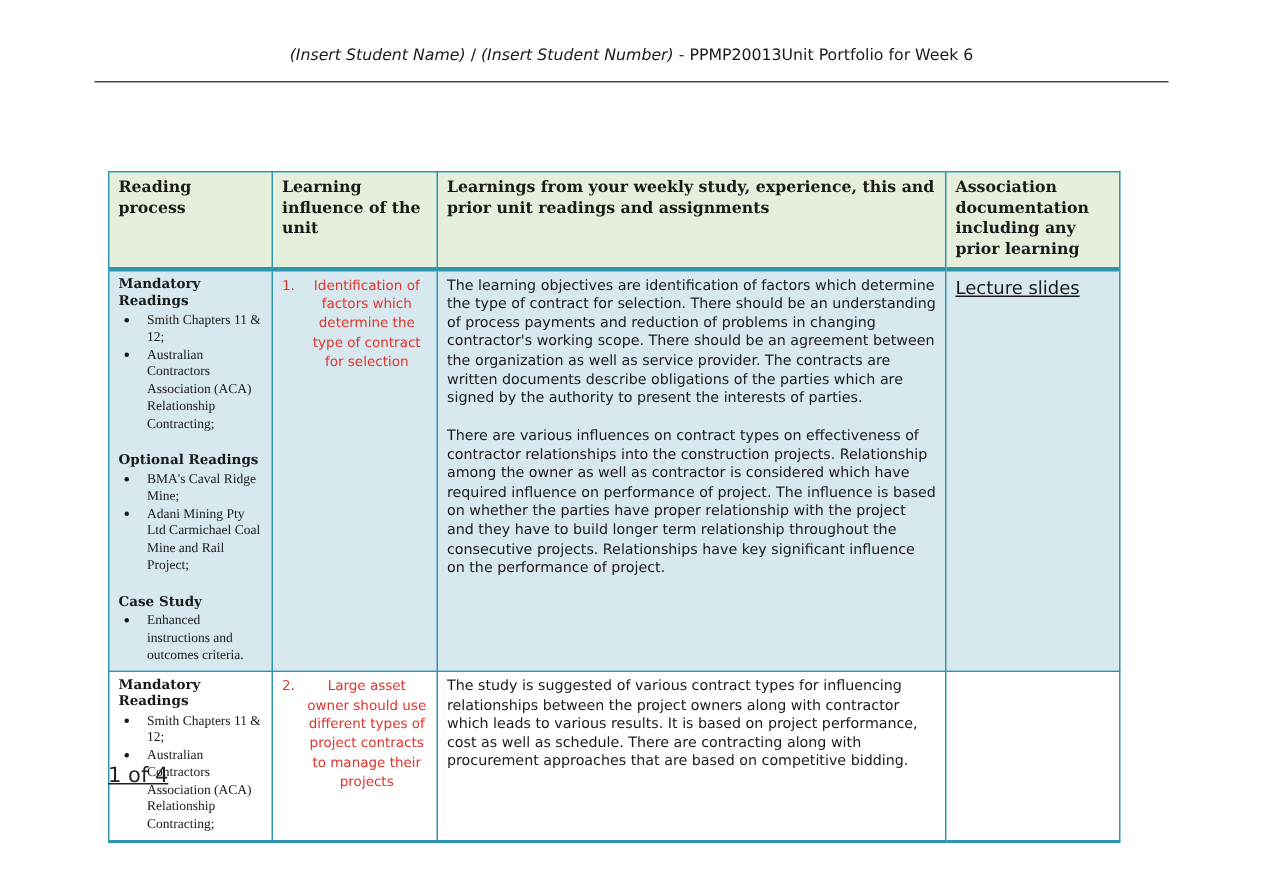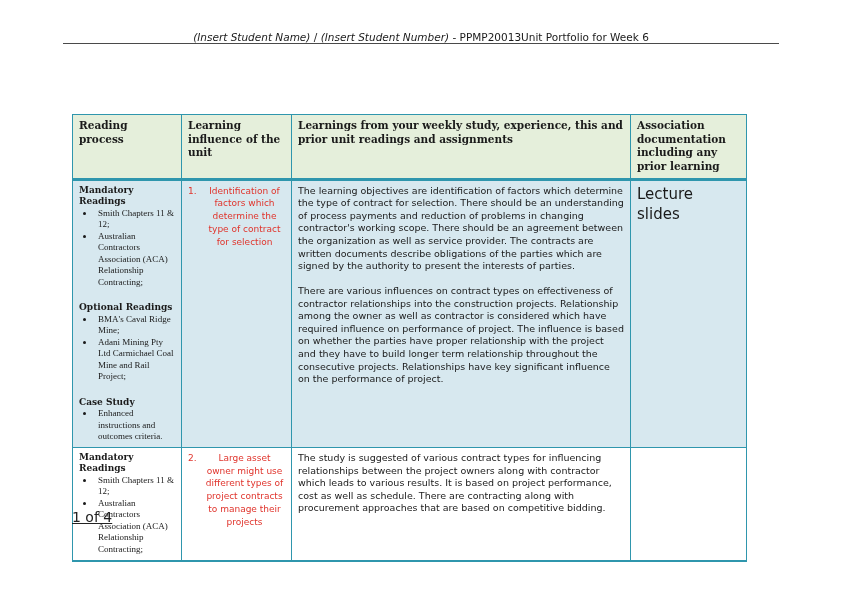--- a/index.html
+++ b/index.html
@@ -5,21 +5,21 @@
   * { box-sizing: border-box; }
   html,body { margin:0; padding:0; background:#fff; }
   .page {
     position:relative; width:842px; height:596px; background:#fff;
     overflow:hidden; font-family:"DejaVu Sans", sans-serif; color:#1a1a1a;
   }
   
   .doc-header {
     position:absolute; left:63px; right:63px; top:31px;
     text-align:center; font-size:10.5px; color:#1a1a1a;
-    padding-bottom:0; border-bottom:1px solid #4a4a4a;
+    padding-bottom:11px; border-bottom:1px solid #4a4a4a;
     font-family:"DejaVu Sans", sans-serif;
   }
   .doc-header .it { font-style:italic; }
   
   .page-title {
     position:absolute; left:72px; top:95px; width:700px;
     font-family:"DejaVu Serif", serif; font-weight:bold; font-size:13px;
     color:var(--title_color,#1d5d75);
   }
   
@@ -49,21 +49,21 @@
   
   .outcome-cell { font-size:9px; line-height:1.42; color:var(--red_text,#e0342c); }
   .outcome { display:flex; }
   .outcome-number { width:16px; flex:0 0 16px; }
   .outcome-text { flex:1;text-align:center; }
   
   .learnings-cell { font-size:9.5px; line-height:1.33; }
   .learnings-cell p { margin:0 0 12px 0; }
   .learnings-cell p:last-child { margin-bottom:0; }
   
-  .supporting-cell { font-size:15px; line-height:1.33; }
+  .supporting-cell { font-size:12px; line-height:1.33;text-decoration:underline; }
   
   .page-footer {
     position:absolute; left:72px; top:509px; font-size:14px; color:#222;text-decoration:underline;
   }
 </style>
 </head>
 <body>
 
 <div class="page">
 
@@ -129,21 +129,21 @@
             <div class="section-heading">Mandatory Readings</div>
             <ul>
               <li>Smith Chapters 11 &amp; 12;</li>
               <li>Australian Contractors Association (ACA) Relationship Contracting;</li>
             </ul>
           </div>
         </td>
         <td class="outcome-cell">
           <div class="outcome">
             <span class="outcome-number">2.</span>
-            <span class="outcome-text">Large asset owner might use different types of project contracts to manage their projects</span>
+            <span class="outcome-text">Large asset owner should use different types of project contracts to manage their projects</span>
           </div>
         </td>
         <td class="learnings-cell">
           <p>The study is suggested of various contract types for influencing relationships between the project owners along with contractor which leads to various results. It is based on project performance, cost as well as schedule. There are contracting along with procurement approaches that are based on competitive bidding.</p>
         </td>
         <td class="supporting-cell"></td>
       </tr>
     </tbody>
   </table>
 

